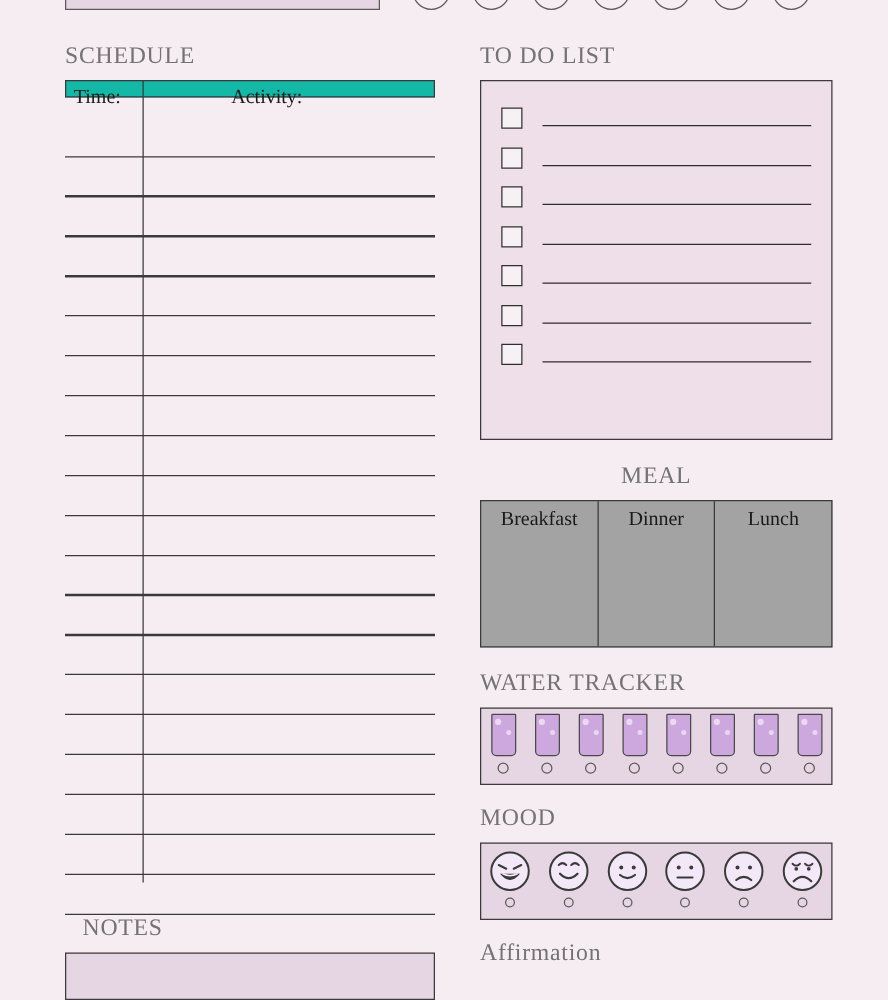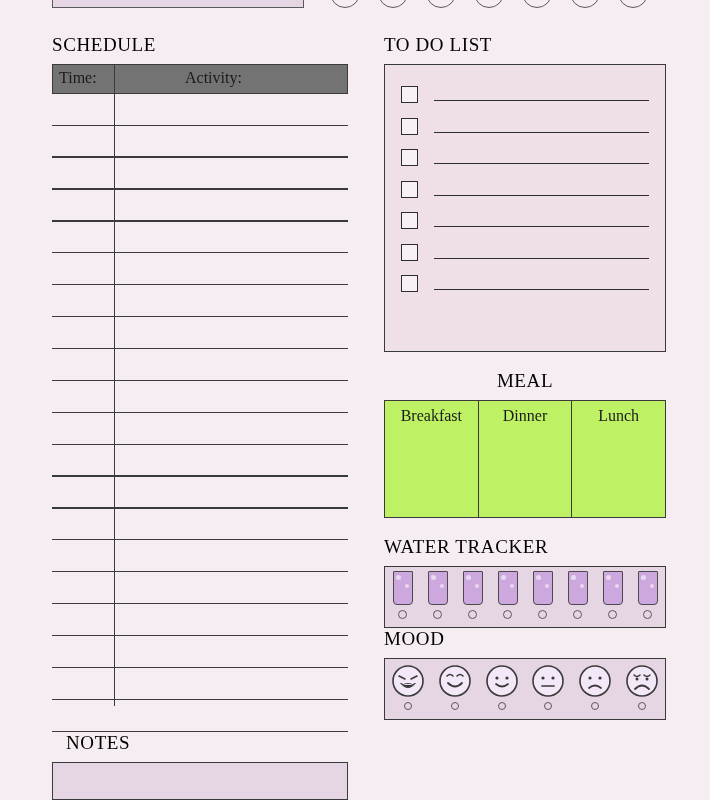--- a/index.html
+++ b/index.html
@@ -42,21 +42,21 @@
     height: 32px;
     background: #e6d5e2;
     border: 1.5px solid #5b5b5b;
   }
 
   
   .heading {
     font-family: "Liberation Serif", serif;
     font-size: 19px;
     letter-spacing: 0.6px;
-    color: #000000;
+    color: #737373;
     font-weight: 400;
   }
 
   
   .left-col {
     position: absolute;
     left: 52px;
     top: 34px;
     width: 296px;
   }
@@ -64,22 +64,22 @@
 
   .schedule-table {
     position: relative;
     width: 296px;
     height: 642px;
   }
   .sched-header {
     position: absolute;
     top: 0; left: 0;
     width: 296px;
-    height: 30px;
-    background: #737373;
+    height: 14px;
+    background: #14b8a6;
     border: 1.5px solid #3a3a3a;
     box-sizing: border-box;
   }
   .sched-header .time-label {
     position: absolute;
     left: 6px; top: 4px;
     font-size: 16px;
   }
   .sched-header .activity-label {
     position: absolute;
@@ -158,21 +158,21 @@
     height: 1.4px;
     background: #2e2e2e;
     margin-left: 16px;
     margin-top: 12px;
   }
 
   .meal-title { margin-top: 18px; margin-bottom: 8px; text-align: center; }
   .meal-box {
     width: 282px;
     height: 118px;
-    background: #bef264;
+    background: #a3a3a3;
     border: 1.5px solid #3a3a3a;
     box-sizing: border-box;
     display: flex;
   }
   .meal-cell {
     flex: 1;
     border-right: 1.4px solid #3a3a3a;
     box-sizing: border-box;
     padding-top: 6px;
     text-align: center;
@@ -227,21 +227,21 @@
   }
   .water-dot {
     width: 9px;
     height: 9px;
     border-radius: 50%;
     border: 1.3px solid #5a5a5a;
     margin-top: 5px;
     box-sizing: border-box;
   }
 
-  .mood-title { margin-bottom: 8px; }
+  .mood-title { margin-top: 16px; margin-bottom: 8px; }
   .mood-box {
     width: 282px;
     height: 62px;
     background: #e6d5e2;
     border: 1.5px solid #3a3a3a;
     box-sizing: border-box;
     display: flex;
     align-items: flex-start;
     justify-content: space-around;
     padding-top: 5px;
@@ -459,13 +459,14 @@
         <path d="M19 11 Q22 14 25 11" stroke="#3a3a3a" stroke-width="1.5" fill="none" stroke-linecap="round"></path>
         <circle cx="12" cy="15" r="1.5" fill="#3a3a3a"></circle>
         <circle cx="22" cy="15" r="1.5" fill="#3a3a3a"></circle>
         <path d="M10 25 Q17 18 24 25" stroke="#3a3a3a" stroke-width="1.8" fill="none" stroke-linecap="round"></path>
       </svg>
       <div class="mood-dot"></div>
     </div>
 
   </div>
 
+  <div class="heading affirm-title">Affirmation</div>
 </div>
 
 </body></html>

